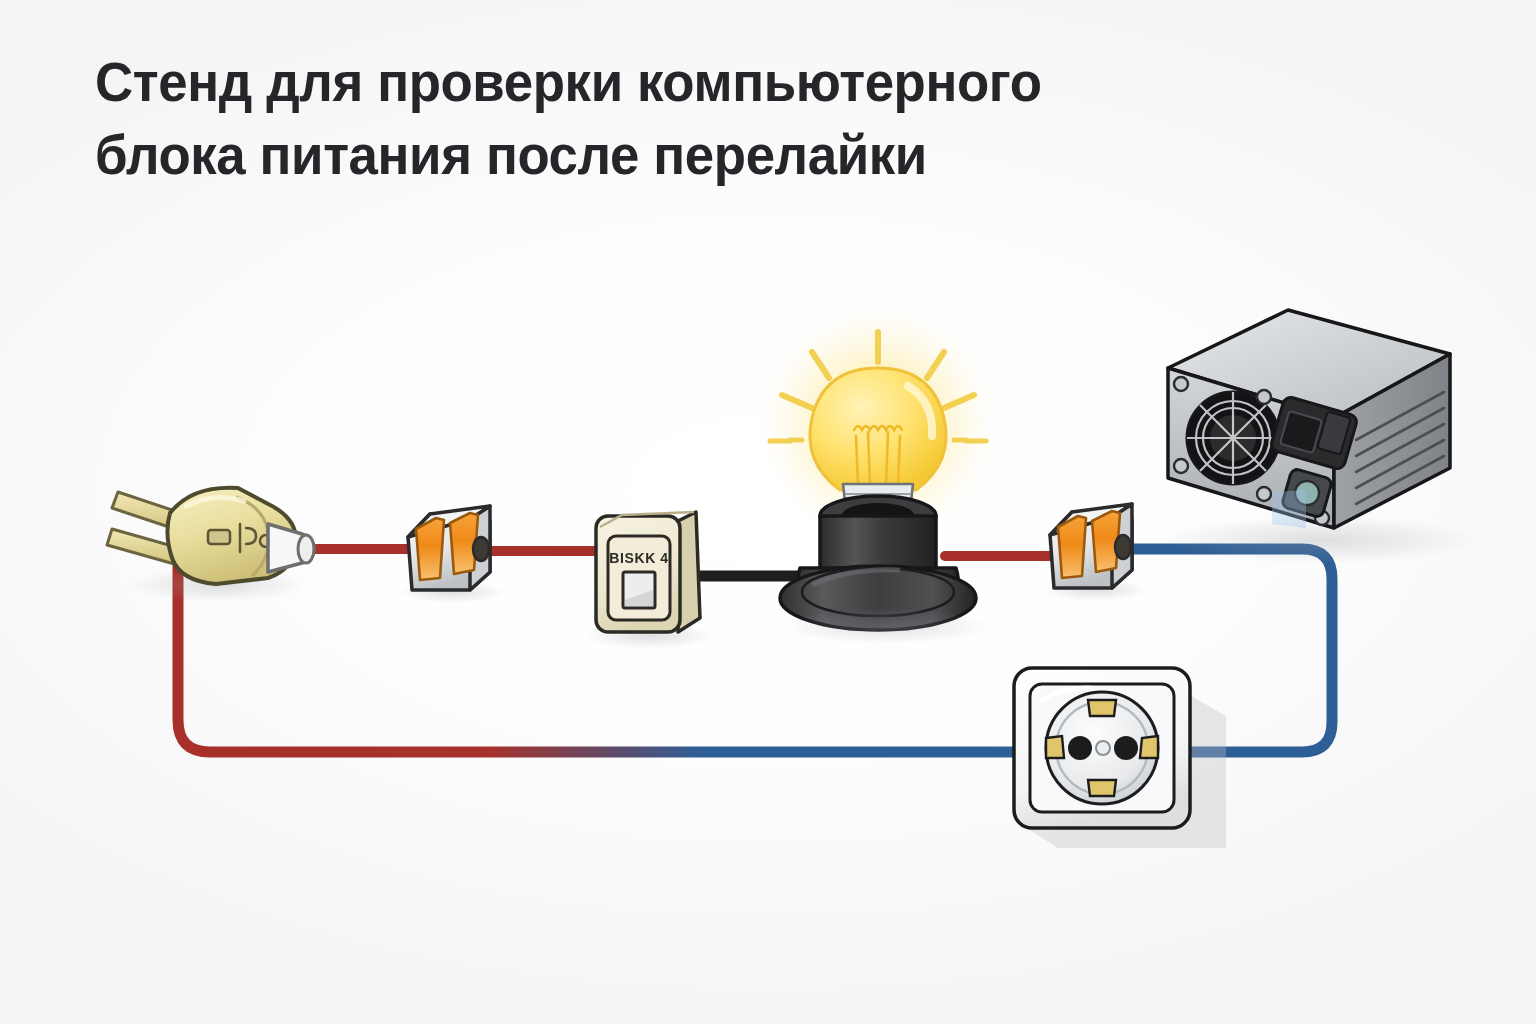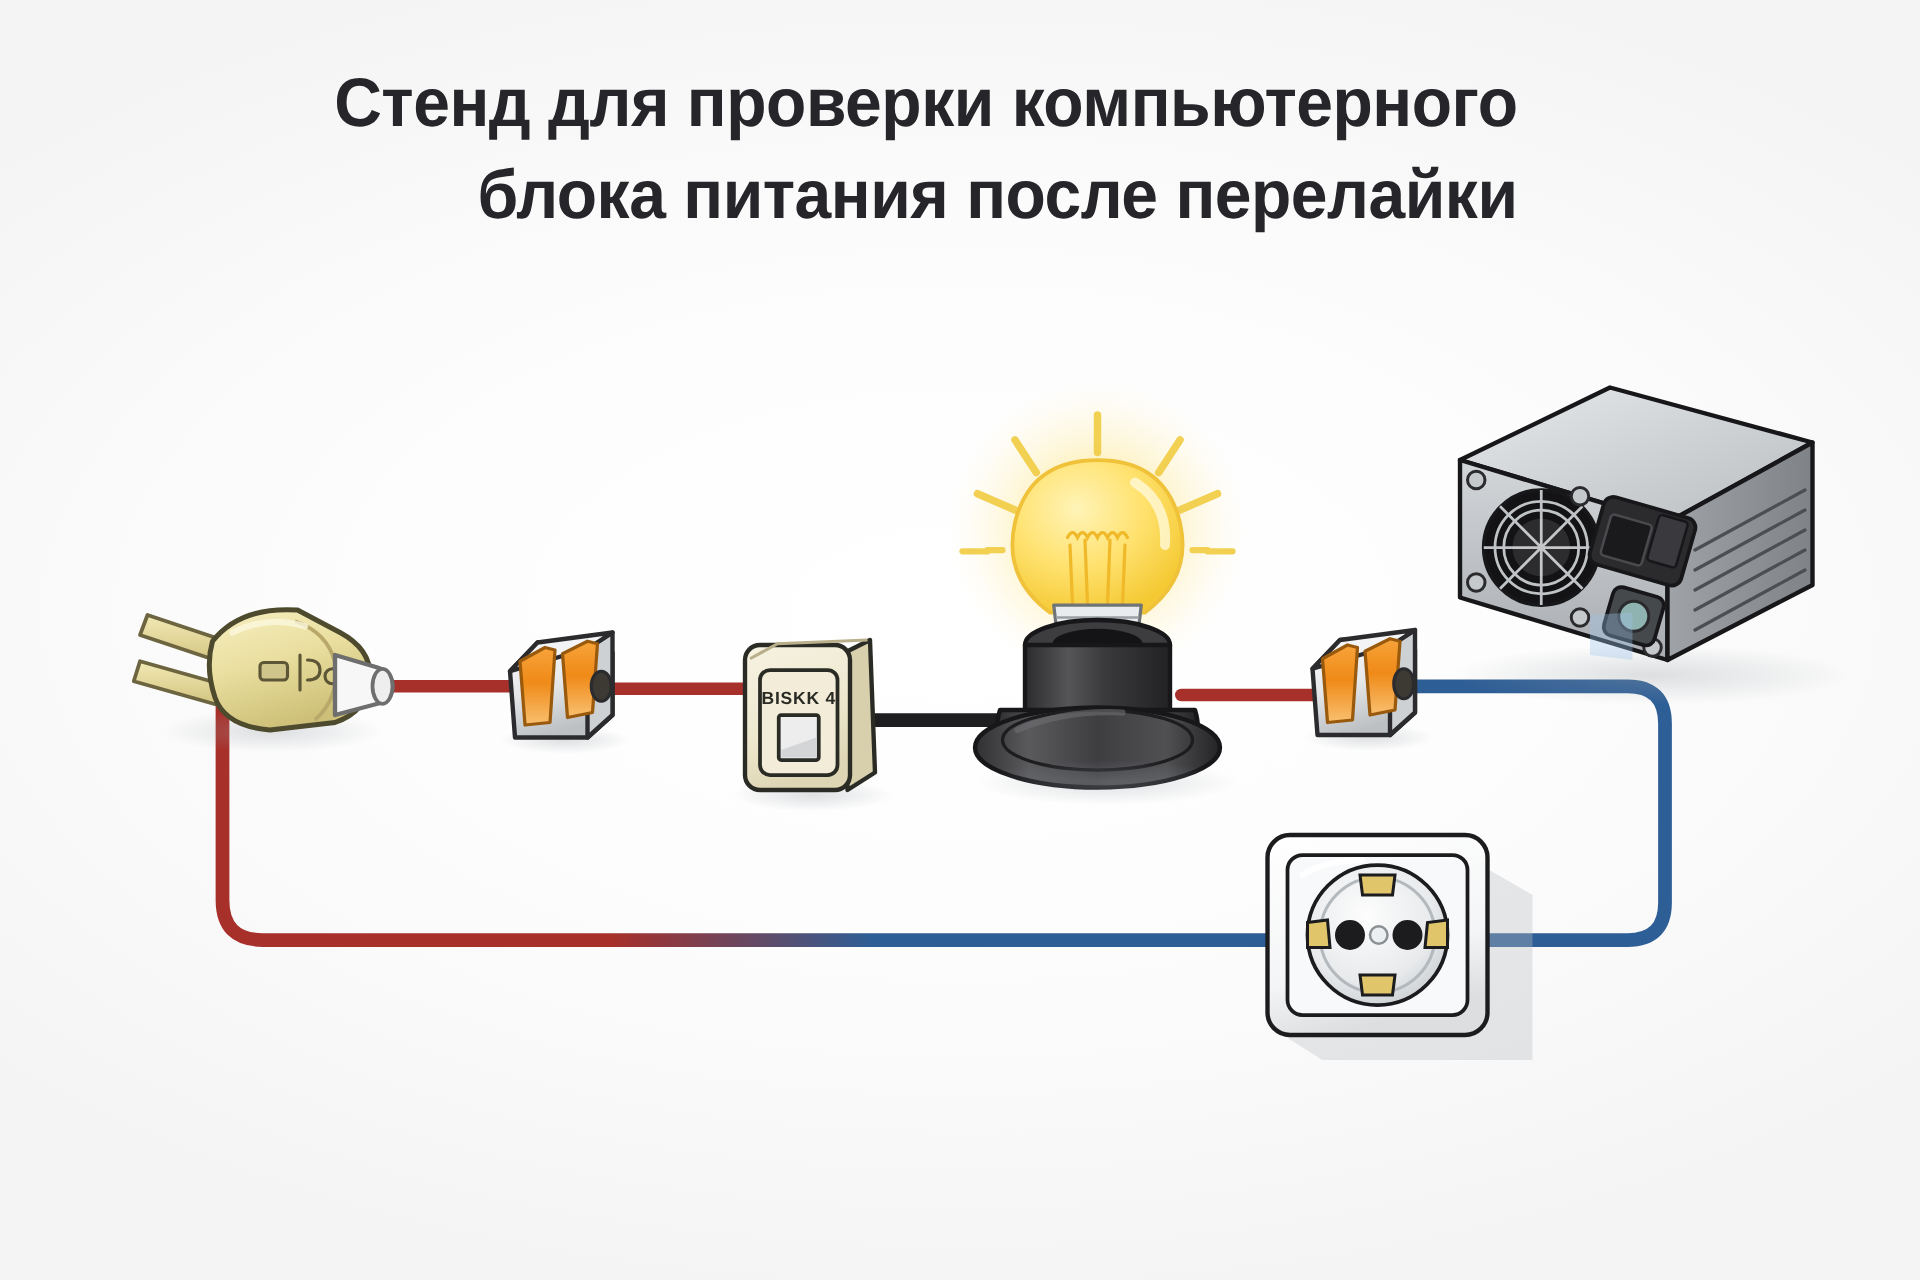--- a/index.html
+++ b/index.html
@@ -20,25 +20,24 @@
   #page::before {
     content: "";
     position: absolute;
     inset: 0;
     background:
       radial-gradient(ellipse 70% 55% at 50% 48%, #ffffff 0%, #fdfdfd 45%, #f4f4f4 100%);
     pointer-events: none;
   }
   #title-block {
     position: absolute;
-    left: 110px;
+    left: 95px;
     top: 46px;
     width: 1150px;
     z-index: 40;
-    text-align: right;
   }
   .title-line {
     font-family: "Liberation Sans", sans-serif;
     font-weight: bold;
     font-size: 55px;
     line-height: 1.33;
     letter-spacing: -0.4px;
     color: #26262a;
     white-space: nowrap;
     transform: scaleX(0.96);

